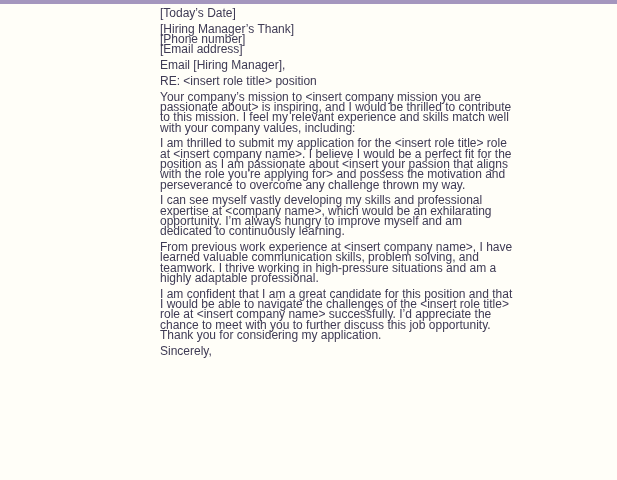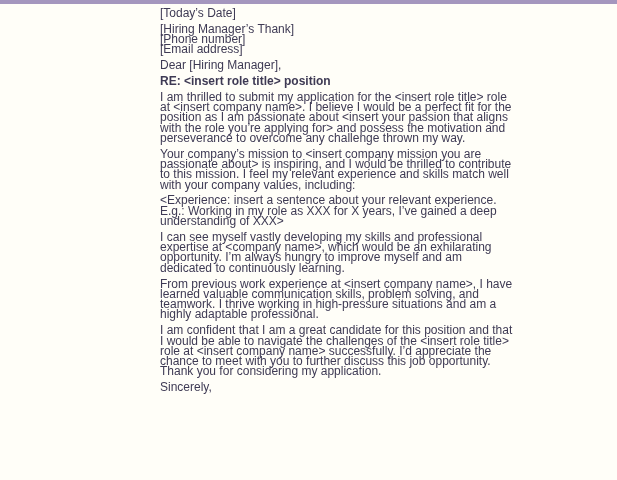--- a/index.html
+++ b/index.html
@@ -30,21 +30,21 @@
     color: #3e3a54;
   }
   .block {
     margin: 0 0 5.5px 0;
   }
   .line {
     margin: 0;
     padding: 0;
   }
   .subject-line {
-    font-weight: 700;
+    font-weight: 400;
   }
   .paragraph {
     margin: 0 0 5.5px 0;
   }
 </style>
 </head>
 <body>
 
 <div class="top-border"></div>
 
@@ -54,30 +54,29 @@
     <div class="line">[Today’s Date]</div>
   </div>
 
 
   <div class="block">
     <div class="line">[Hiring Manager’s Thank]</div>
     <div class="line">[Phone number]</div>
     <div class="line">[Email address]</div>
   </div>
 
-  <div class="paragraph">Dear [Hiring Manager],</div>
+  <div class="paragraph">Email [Hiring Manager],</div>
 
   <div class="paragraph subject-line">RE: &lt;insert role title&gt; position</div>
 
+  <div class="paragraph">Your company’s mission to &lt;insert company mission you are passionate about&gt; is inspiring, and I would be thrilled to contribute to this mission. I feel my relevant experience and skills match well with your company values, including:</div>
+
   <div class="paragraph">I am thrilled to submit my application for the &lt;insert role title&gt; role at &lt;insert company name&gt;. I believe I would be a perfect fit for the position as I am passionate about &lt;insert your passion that aligns with the role you’re applying for&gt; and possess the motivation and perseverance to overcome any challenge thrown my way.</div>
 
-  <div class="paragraph">Your company’s mission to &lt;insert company mission you are passionate about&gt; is inspiring, and I would be thrilled to contribute to this mission. I feel my relevant experience and skills match well with your company values, including:</div>
-
   <div class="paragraph">
-    <div class="line">&lt;Experience: insert a sentence about your relevant experience. E.g.: Working in my role as XXX for X years, I’ve gained a deep understanding of XXX&gt;</div>
   </div>
 
   <div class="paragraph">I can see myself vastly developing my skills and professional expertise at &lt;company name&gt;, which would be an exhilarating opportunity. I’m always hungry to improve myself and am dedicated to continuously learning.</div>
 
   <div class="paragraph">From previous work experience at &lt;insert company name&gt;, I have learned valuable communication skills, problem solving, and teamwork. I thrive working in high-pressure situations and am a highly adaptable professional.</div>
 
   <div class="paragraph">I am confident that I am a great candidate for this position and that I would be able to navigate the challenges of the &lt;insert role title&gt; role at &lt;insert company name&gt; successfully. I’d appreciate the chance to meet with you to further discuss this job opportunity. Thank you for considering my application.</div>
 
   <div class="paragraph">Sincerely,</div>
 

